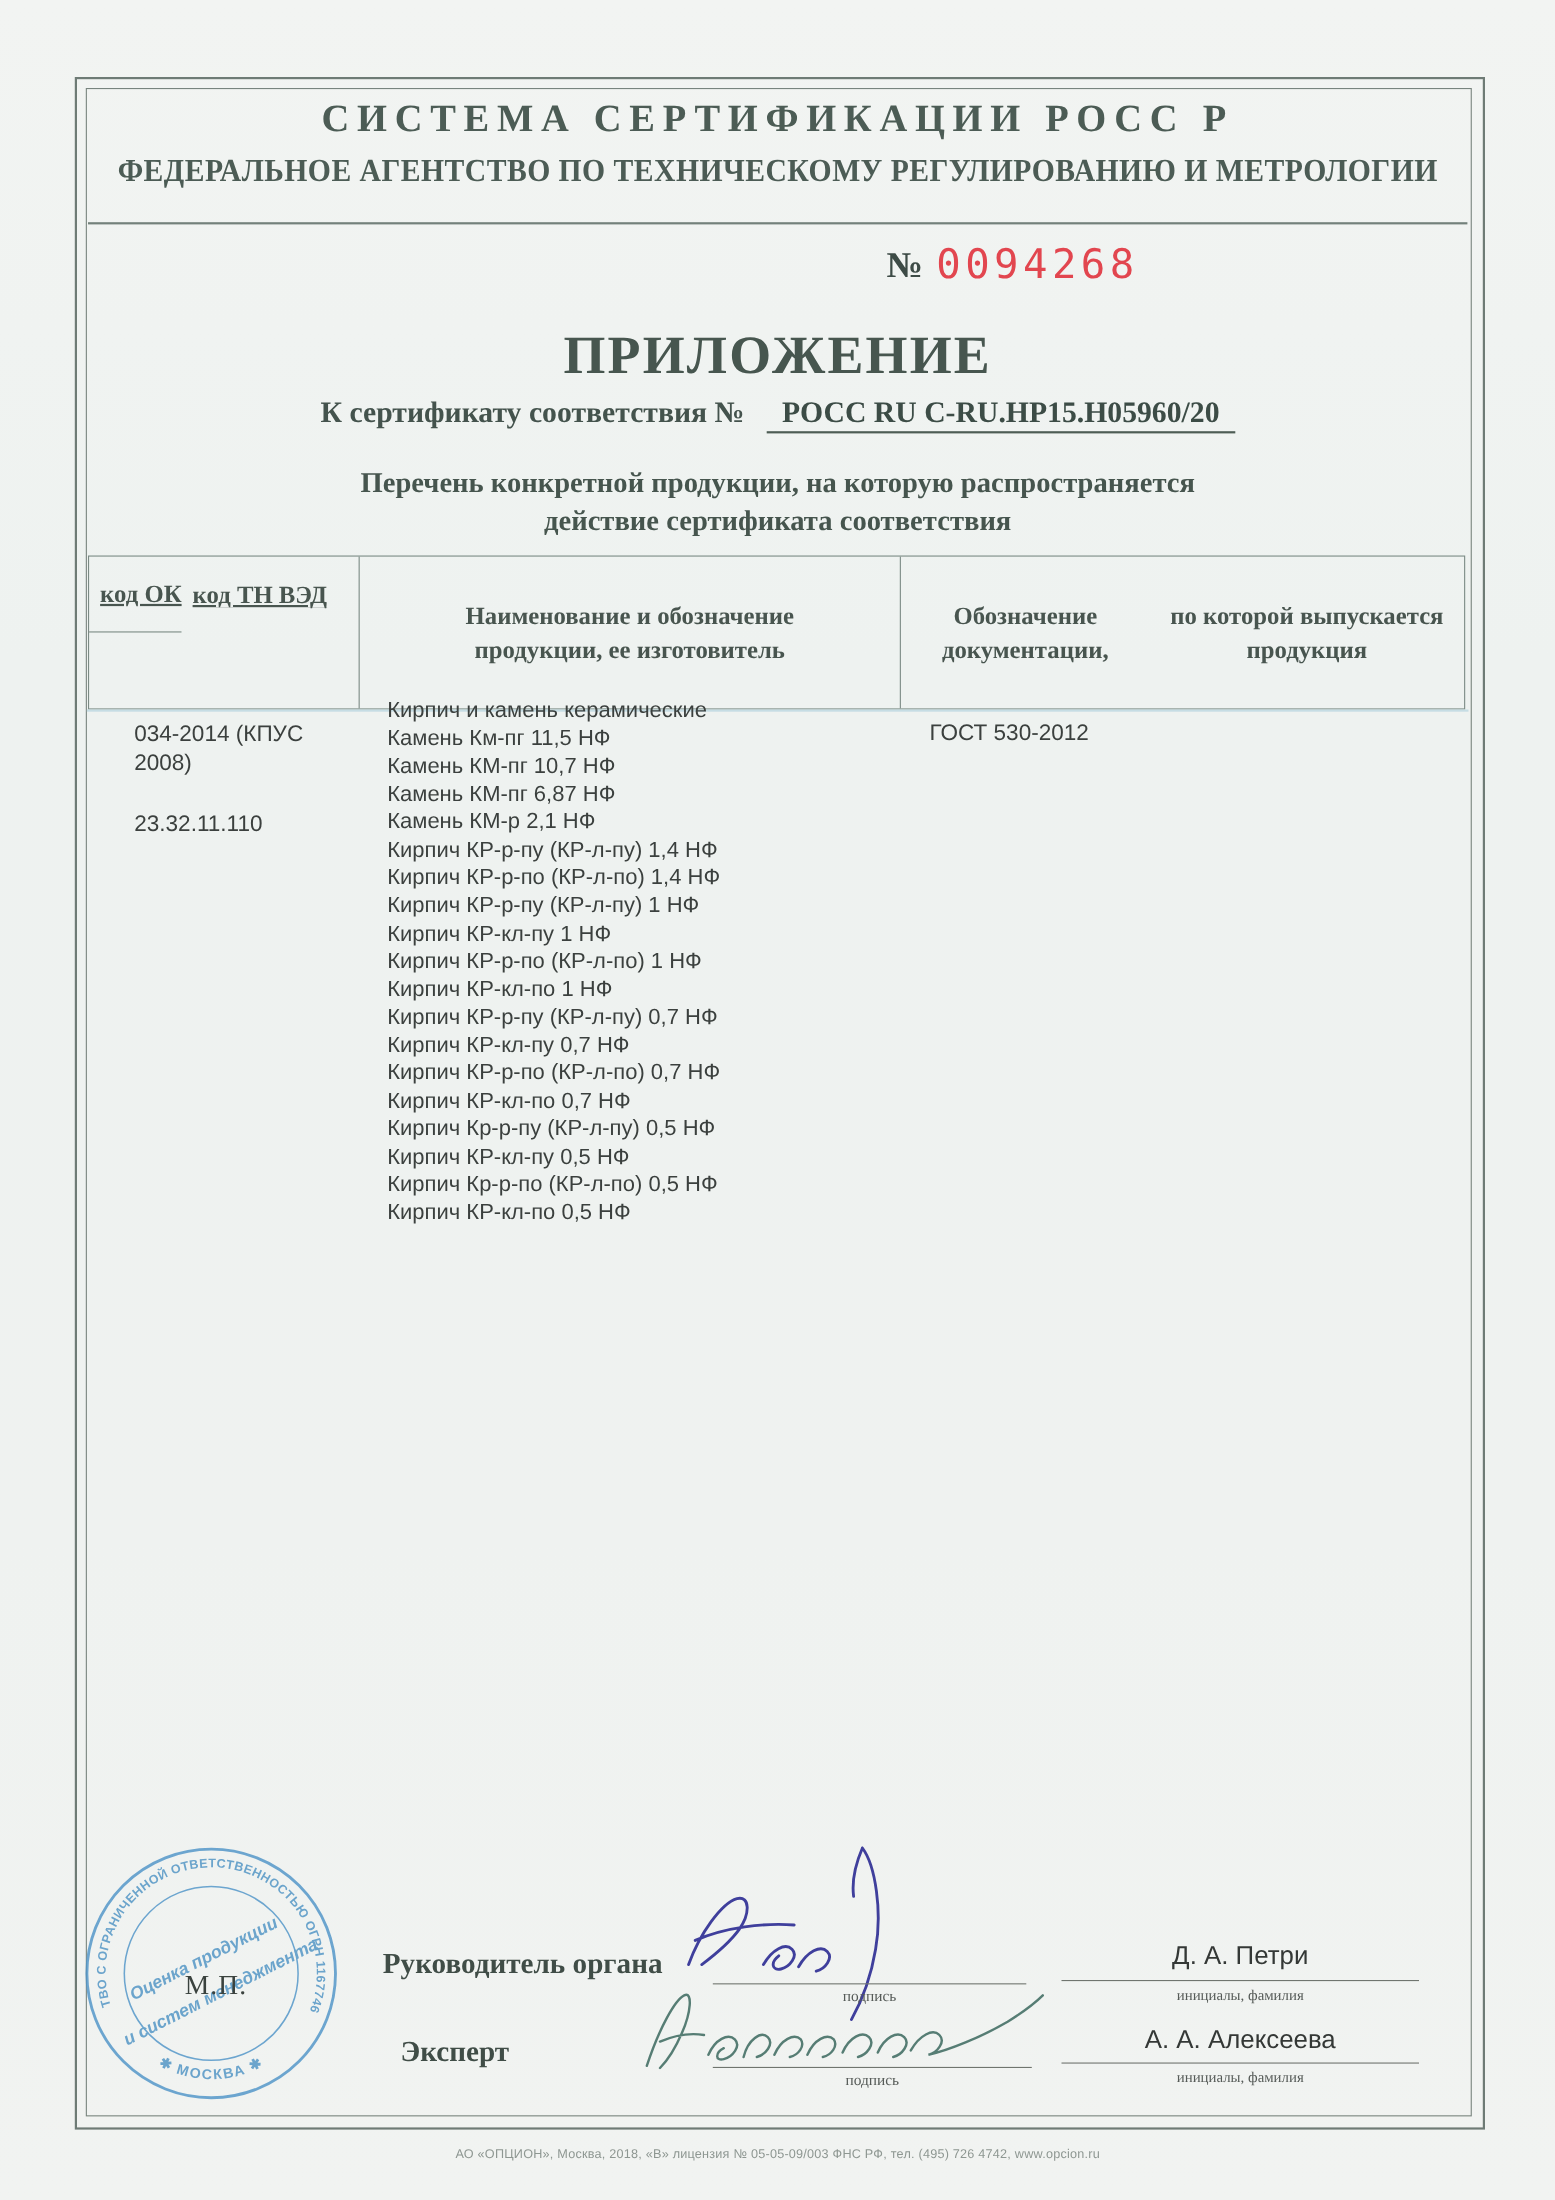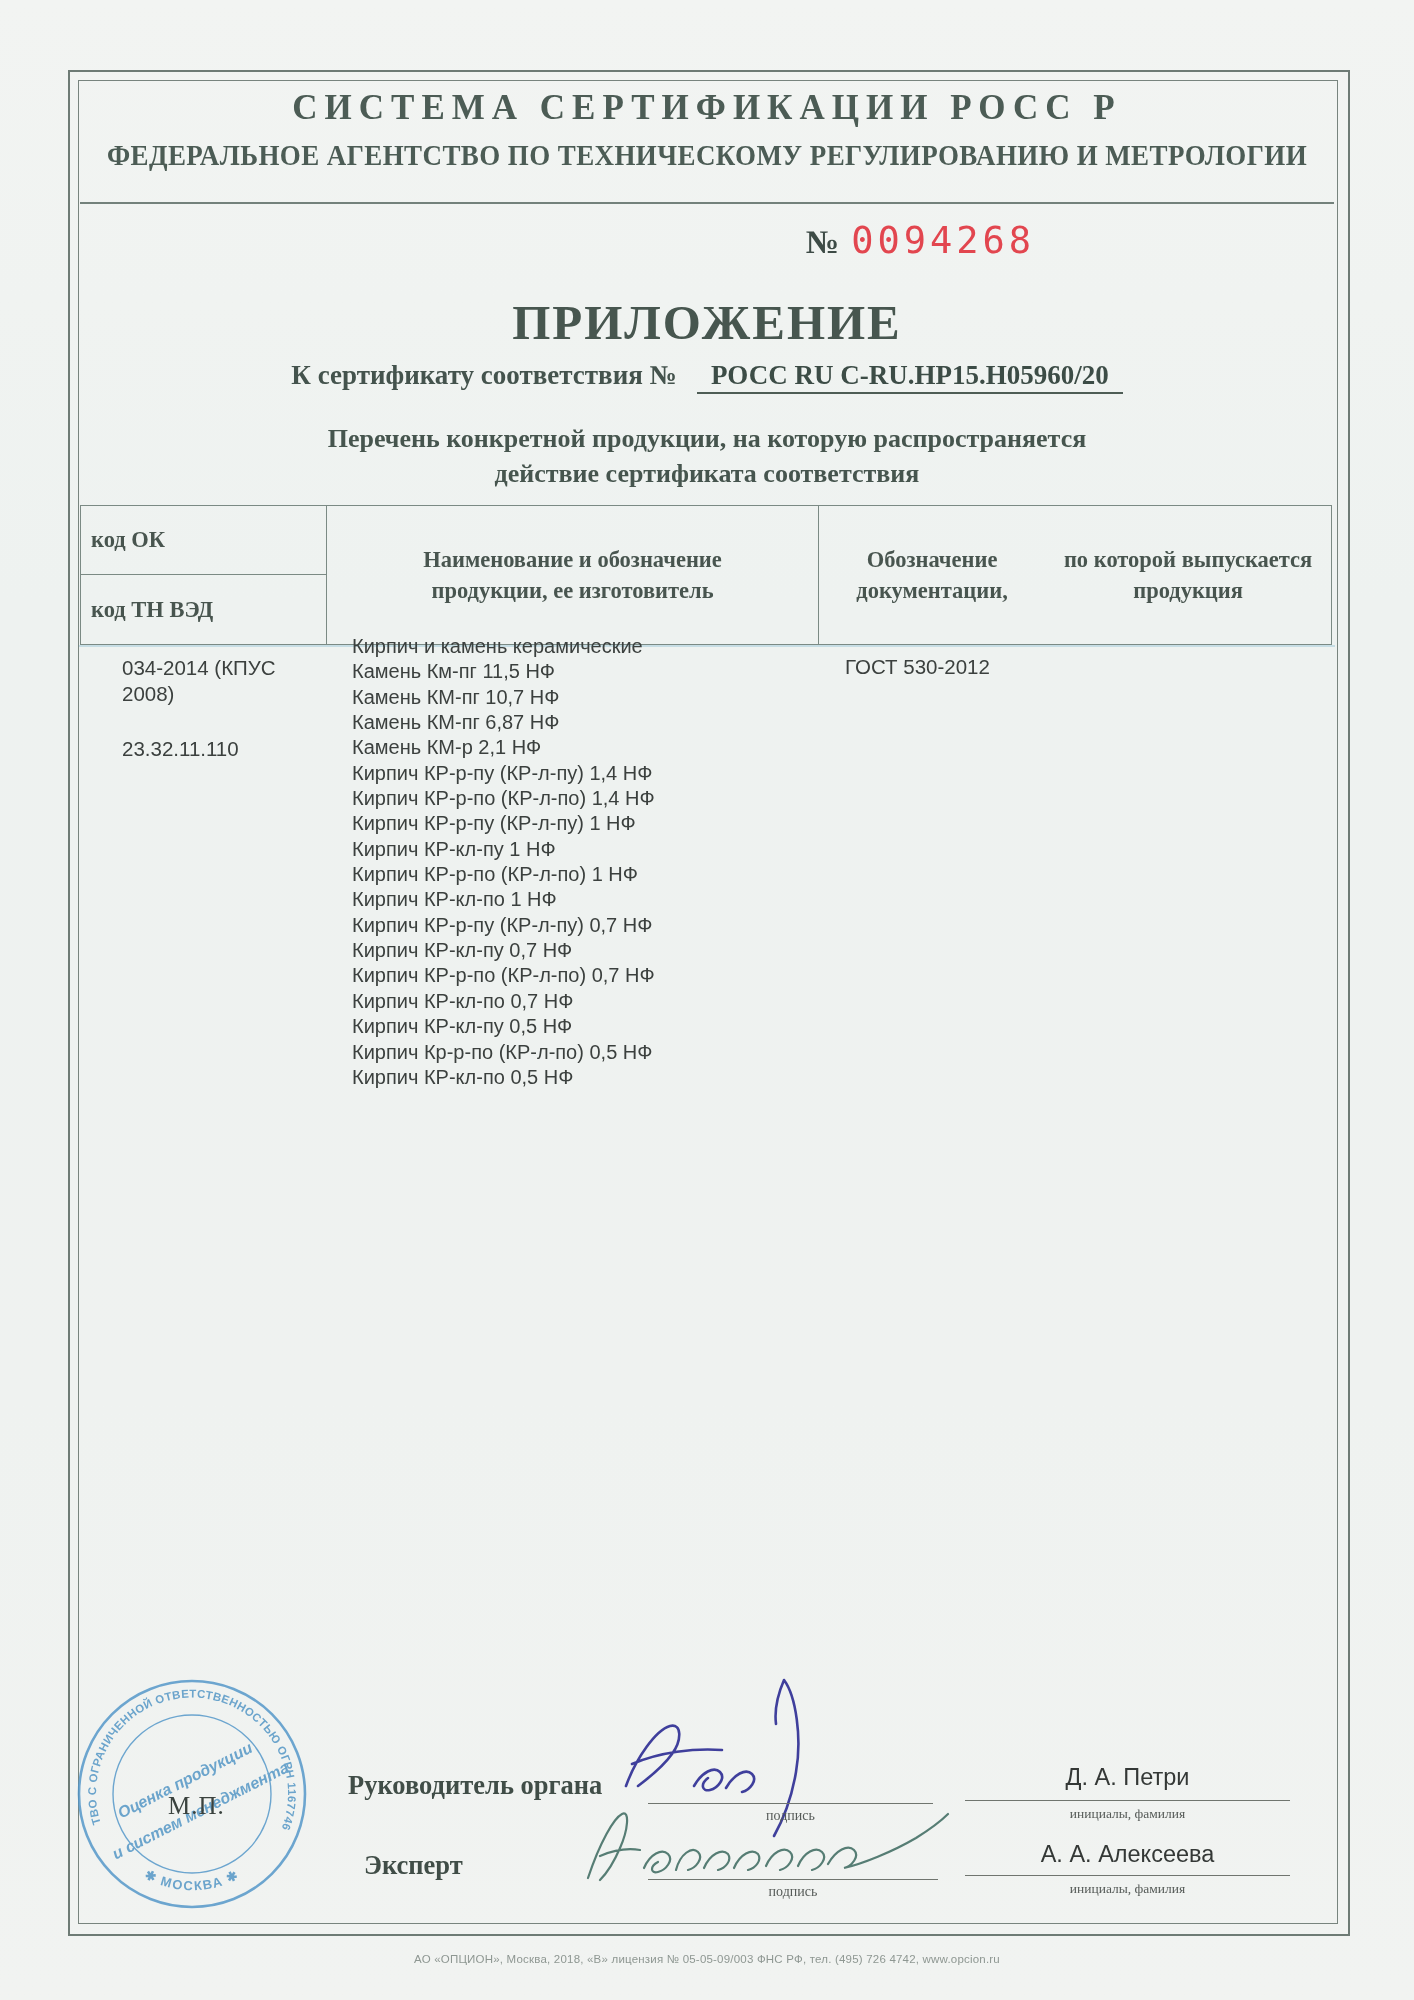--- a/index.html
+++ b/index.html
@@ -27,21 +27,21 @@
   .title{left:80px; top:294px; width:1254px; text-align:center;
       font-size:49px; font-weight:bold; letter-spacing:2px; color:#47564f;}
   .cert-line{left:80px; top:360px; width:1254px; text-align:center;
       font-size:27px; font-weight:bold; color:#44534d;}
   .cert-line .cert-number{border-bottom:2.5px solid #4e5d55; padding:0 14px 2px 14px; color:#3c4c46;}
   .sub1{left:80px; top:424px; width:1254px; text-align:center; font-size:26px; font-weight:bold; color:#46554e;}
   .sub2{left:80px; top:459px; width:1254px; text-align:center; font-size:26px; font-weight:bold; color:#46554e;}
   
   .tbl-header{left:80px; top:505px; width:1252px; height:140px; border:1.5px solid #7b8a84;
       display:flex; box-sizing:border-box; color:#48554f; font-weight:bold; font-size:22.5px;}
-  .th-col1{width:246px; border-right:1.5px solid #7b8a84; display:flex; flex-direction:column; box-sizing:border-box;}
+  .th-col1{width:246px; border-right:1.5px solid #7b8a84; display:flex; flex-direction:row; box-sizing:border-box;text-decoration:underline;}
   .th-col1-top{height:50%; border-bottom:1.5px solid #7b8a84; display:flex; align-items:center; padding-left:10px; box-sizing:border-box;}
   .th-col1-bottom{height:50%; display:flex; align-items:center; padding-left:10px; box-sizing:border-box;}
   .th-col2{width:492px; border-right:1.5px solid #7b8a84; display:flex; flex-direction:column;
       align-items:center; justify-content:center; line-height:31px; box-sizing:border-box; text-align:center;}
   .th-col3{flex:1; display:flex; flex-direction:row; align-items:center; justify-content:center;
       line-height:31px; text-align:center;}
   .tbl-light-underline{left:79px; top:645px; width:1256px; height:2px; background:#c6dde4;}
   
   .sans{font-family:"Liberation Sans","DejaVu Sans",sans-serif;}
   .code-ok{left:122px; top:655px; font-size:20.5px; line-height:26px; color:#3b403e;}
@@ -128,20 +128,21 @@
       <div>Кирпич КР-р-пу (КР-л-пу) 1,4 НФ</div>
       <div>Кирпич КР-р-по (КР-л-по) 1,4 НФ</div>
       <div>Кирпич КР-р-пу (КР-л-пу) 1 НФ</div>
       <div>Кирпич КР-кл-пу 1 НФ</div>
       <div>Кирпич КР-р-по (КР-л-по) 1 НФ</div>
       <div>Кирпич КР-кл-по 1 НФ</div>
       <div>Кирпич КР-р-пу (КР-л-пу) 0,7 НФ</div>
       <div>Кирпич КР-кл-пу 0,7 НФ</div>
       <div>Кирпич КР-р-по (КР-л-по) 0,7 НФ</div>
       <div>Кирпич КР-кл-по 0,7 НФ</div>
+      <div>Кирпич Кр-р-пу (КР-л-пу) 0,5 НФ</div>
       <div>Кирпич КР-кл-пу 0,5 НФ</div>
       <div>Кирпич Кр-р-по (КР-л-по) 0,5 НФ</div>
       <div>Кирпич КР-кл-по 0,5 НФ</div>
     </div>
   <div class="abs doc-designation sans">ГОСТ 530-2012</div>
 
   <svg class="abs stamp-svg" width="244" height="244" viewBox="0 0 244 244">
     <circle cx="122" cy="122" r="113" fill="none" stroke="#5095c8" stroke-width="2.6"></circle>
     <circle cx="122" cy="122" r="79" fill="none" stroke="#5095c8" stroke-width="1.4"></circle>
     <defs>

